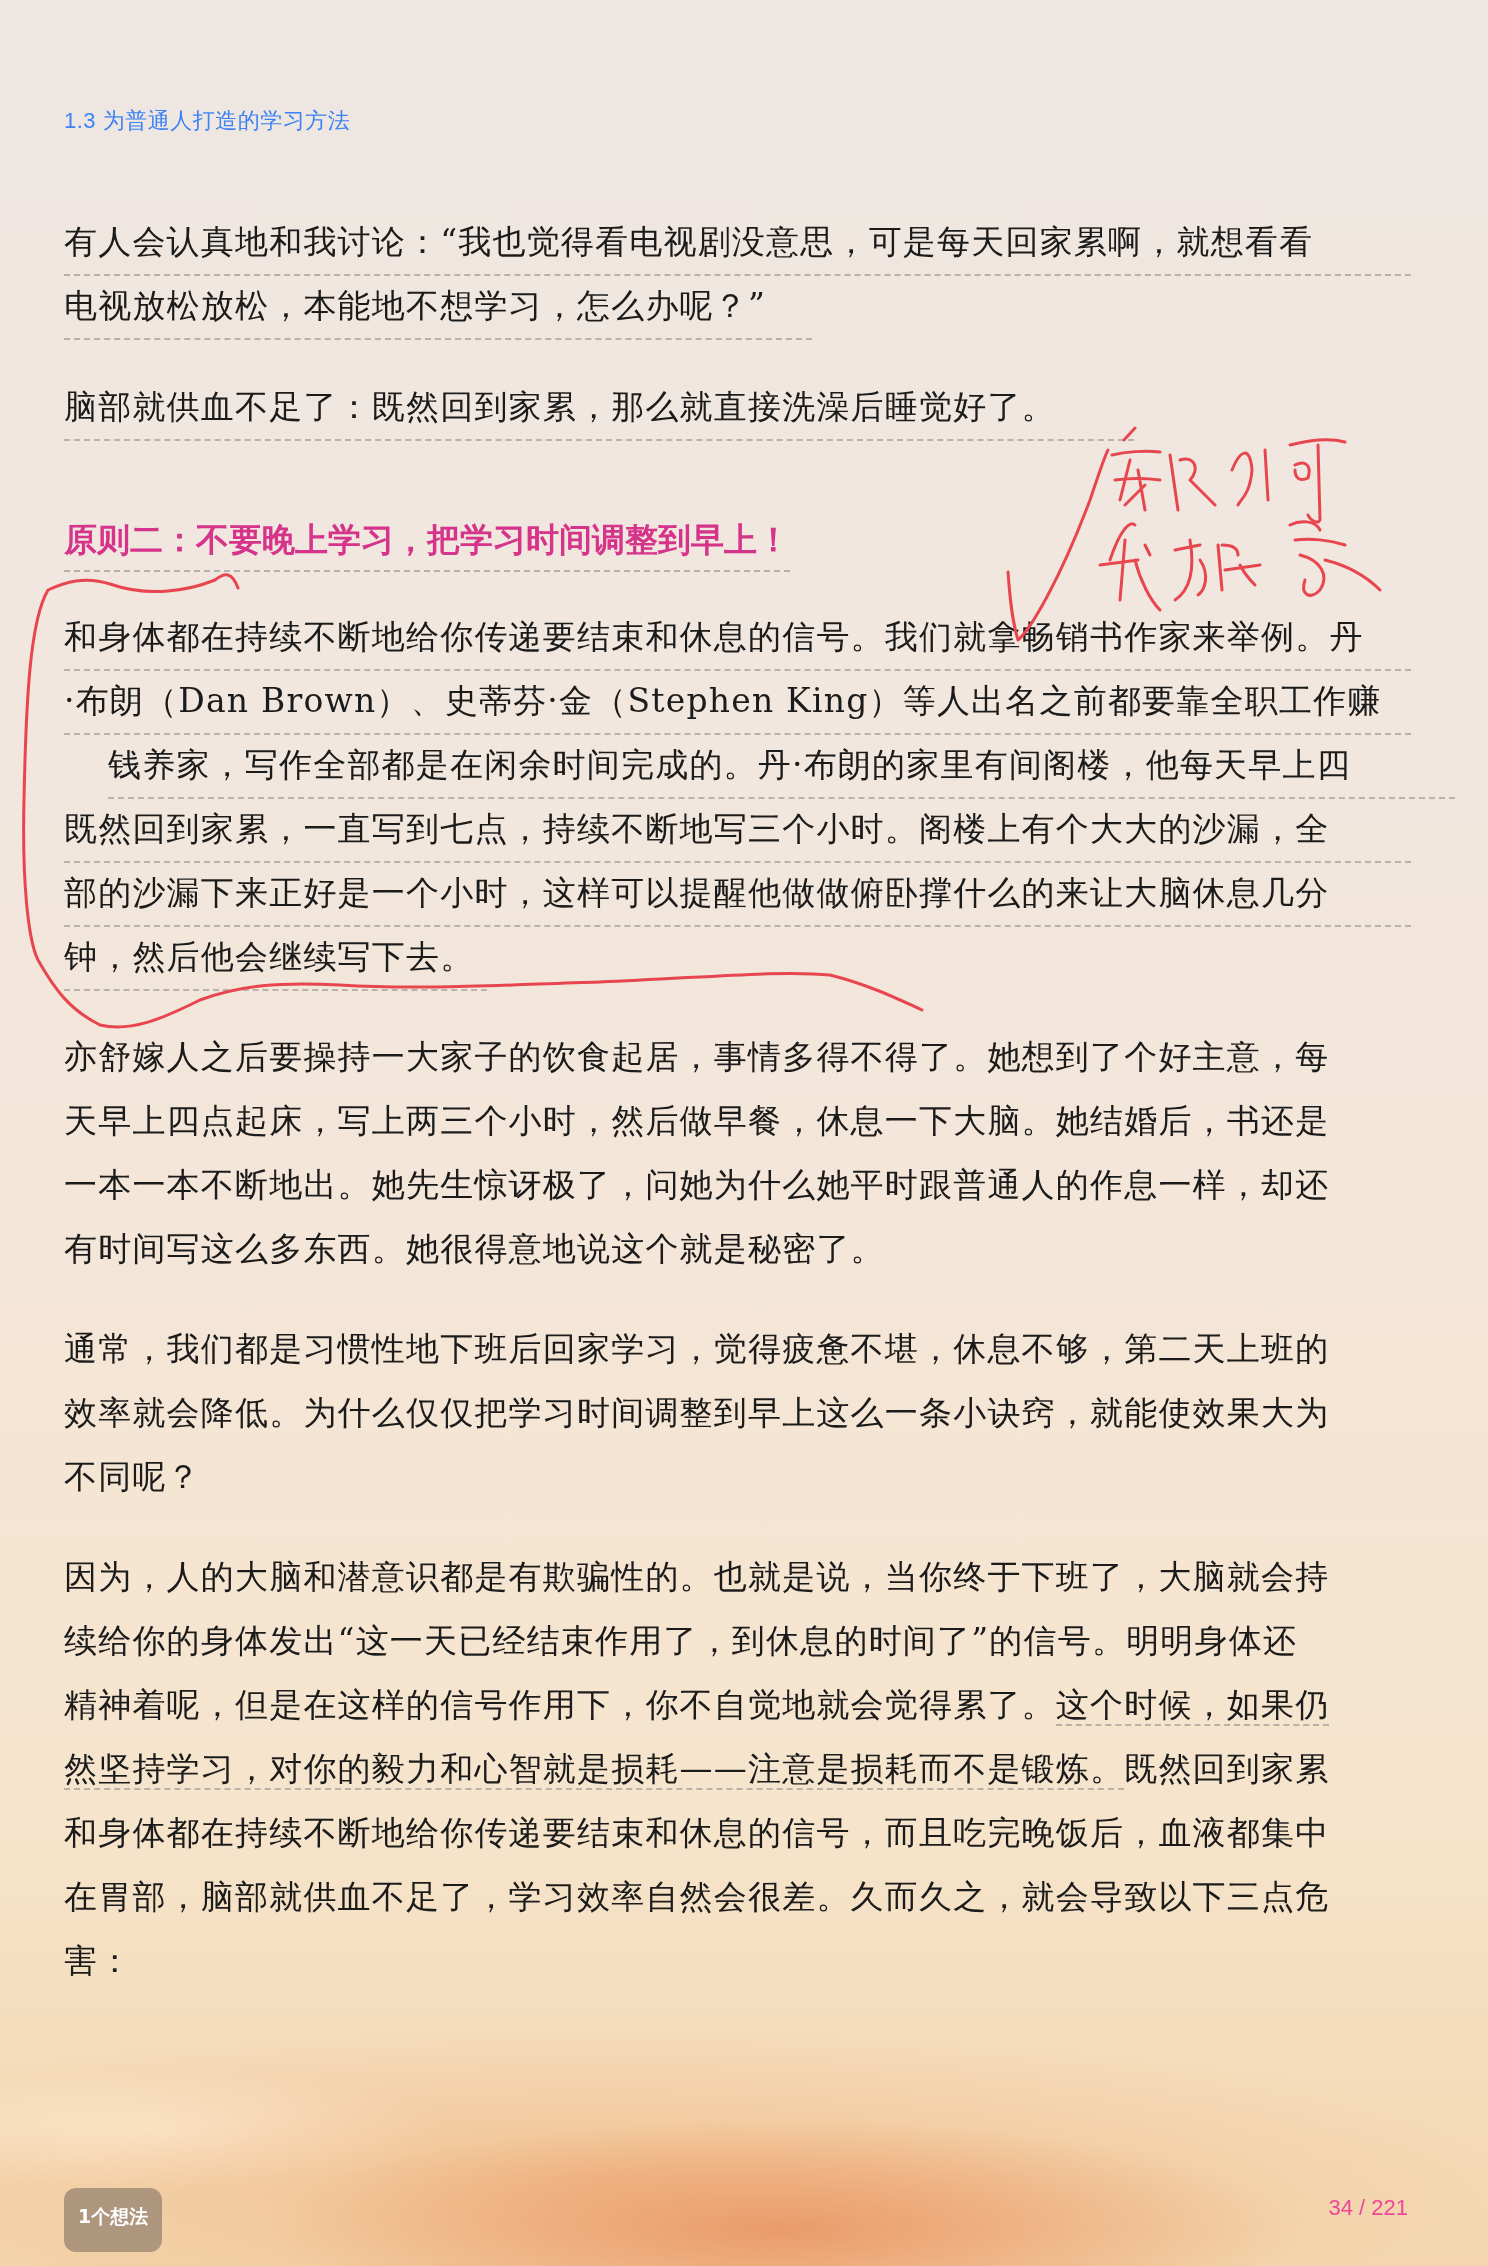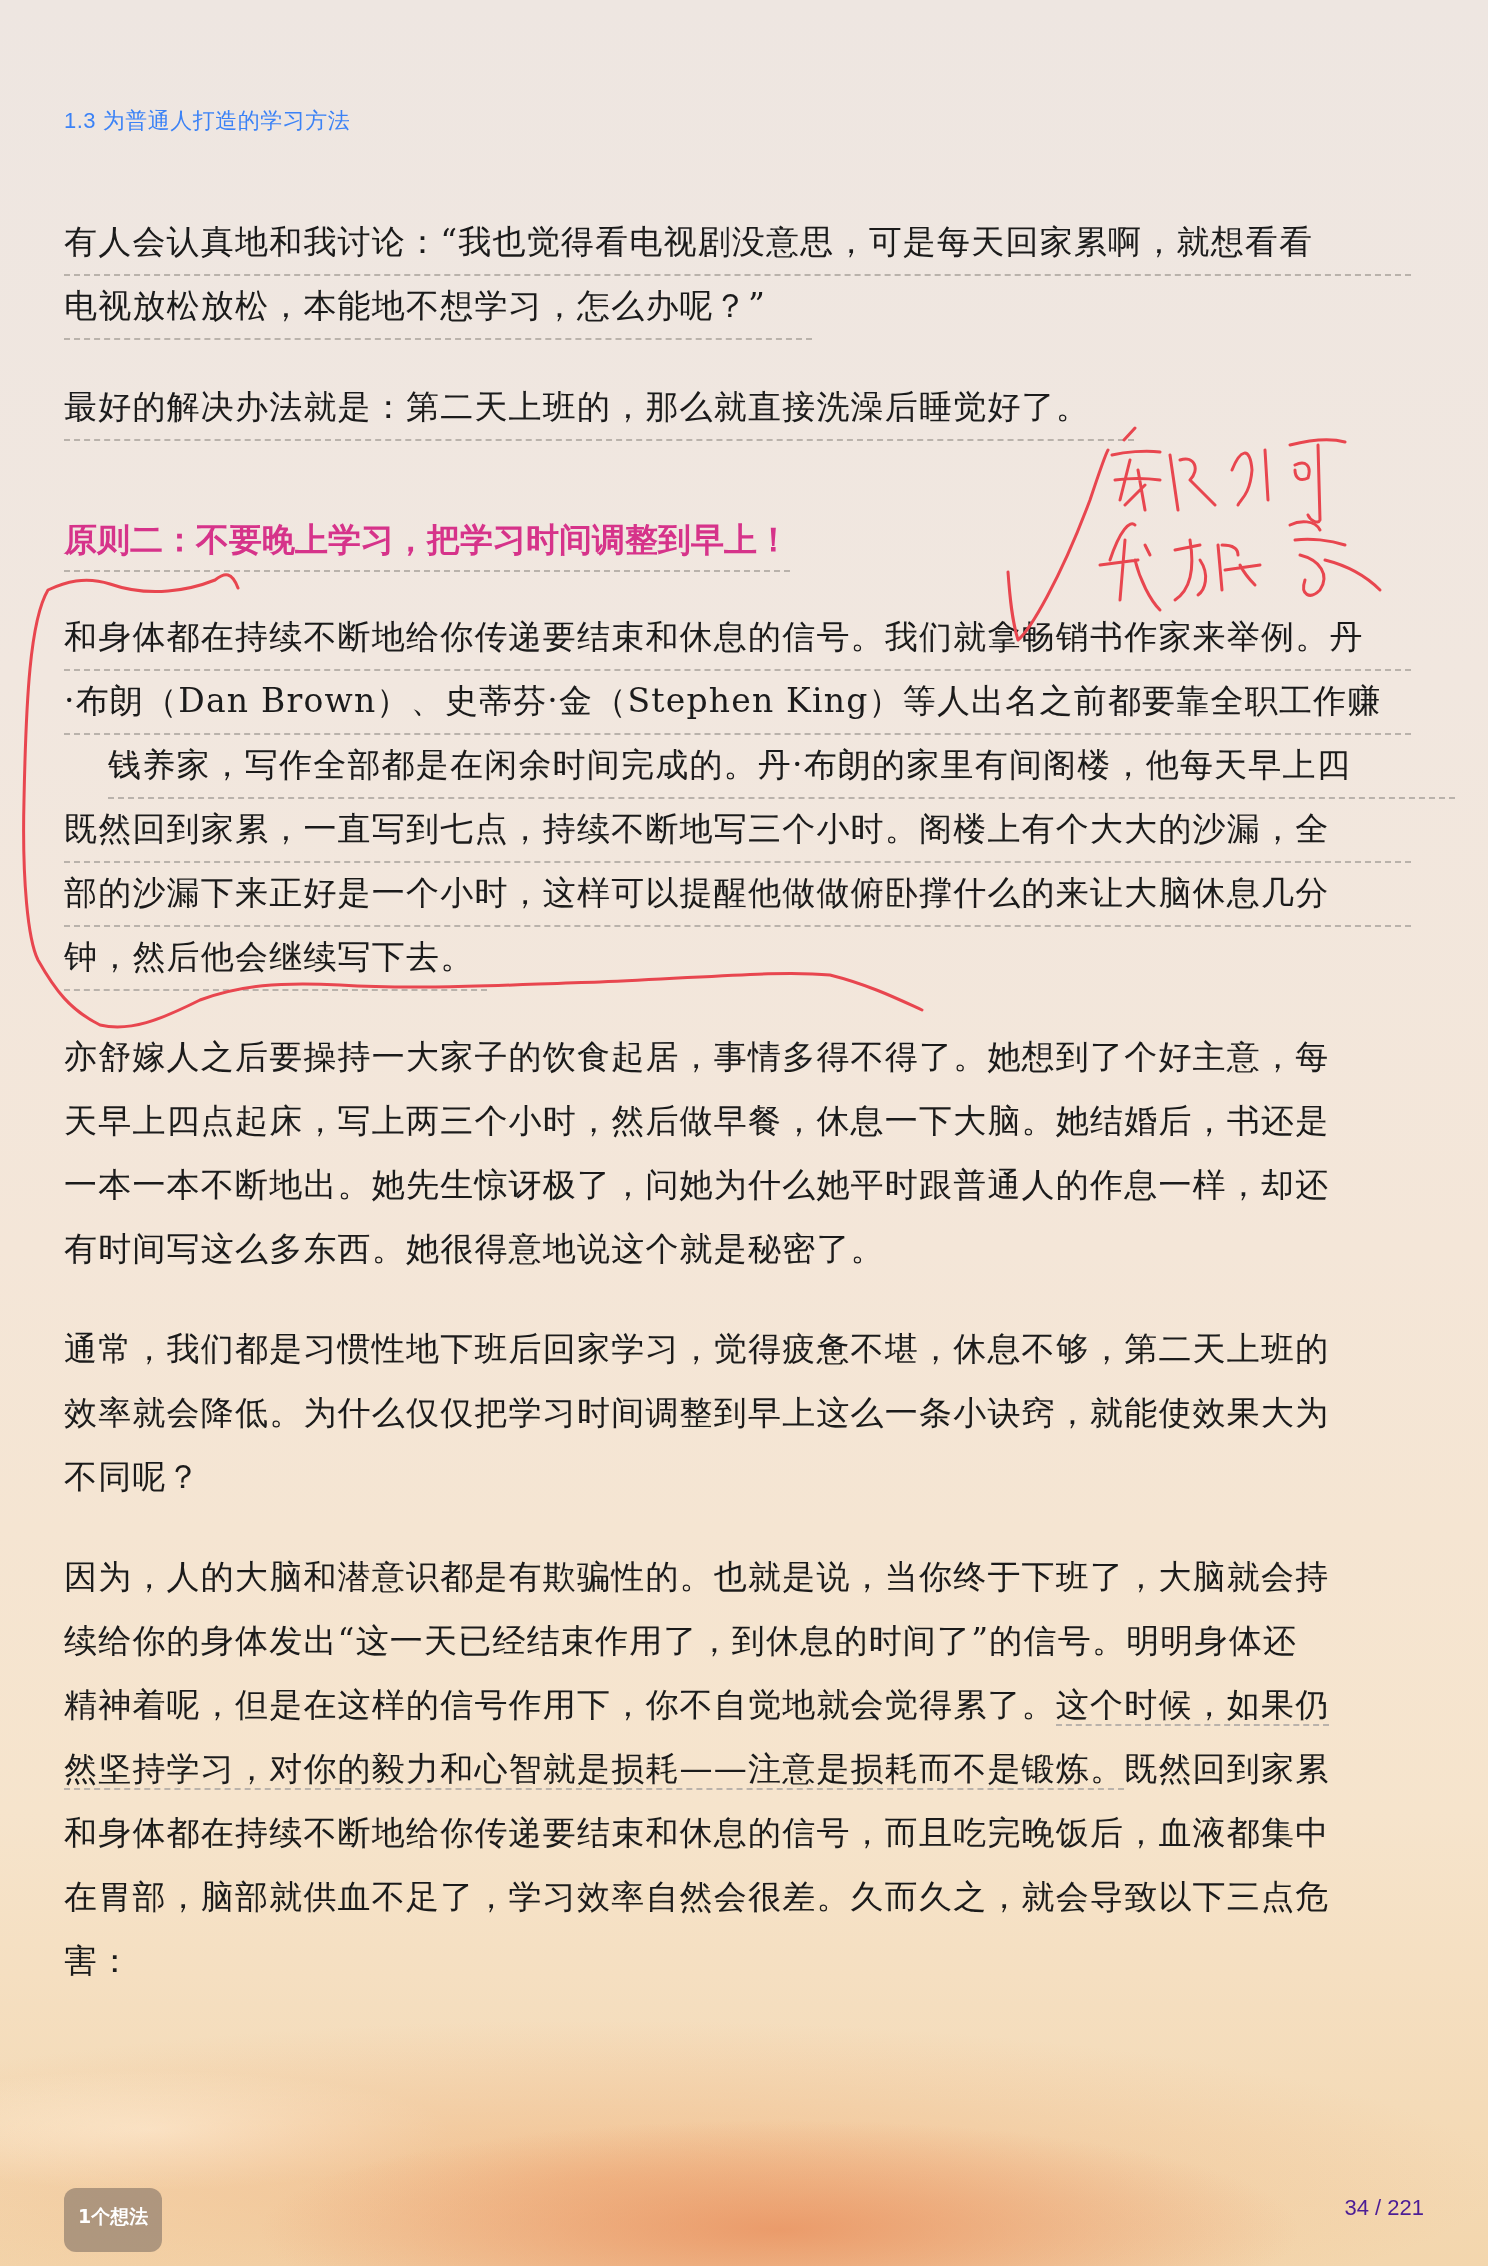--- a/index.html
+++ b/index.html
@@ -30,37 +30,37 @@
     font-weight:bold; font-size:33px; line-height:60px; color:#d6338a;
     border-bottom:2px dashed #b9b2ab;
   }
   .thought-badge {
     position:absolute; left:64px; top:2188px; height:48px; padding:8px 14px;
     background:rgba(155,135,115,0.78); border-radius:12px;
     color:#fff; font-family:"DejaVu Sans", "Liberation Sans", sans-serif; font-weight:bold;
     font-size:19px; line-height:40px; cursor:pointer;
   }
   .page-num {
-    position:absolute; right:64px; top:2195px;
+    position:absolute; right:80px; top:2195px;
     font-family:"Liberation Sans", "DejaVu Sans", sans-serif;
-    font-size:22px; color:#4c1d95;margin-left:20px;
+    font-size:22px; color:#ec4899;margin-left:20px;
   }
   svg.ink { position:absolute; left:0; top:0; pointer-events:none; }
 </style>
 </head>
 <body>
 
 <div class="running-head">1.3 为普通人打造的学习方法</div>
 
 <div class="content">
 
   <div class="line ul" style="top:210px; width:1347px;">有人会认真地和我讨论：“我也觉得看电视剧没意思，可是每天回家累啊，就想看看</div>
   <div class="line ul" style="top:274px; width:748px;">电视放松放松，本能地不想学习，怎么办呢？”</div>
 
-  <div class="line ul" style="top:375px; width:1070px;">最好的解决办法就是：第二天上班的，那么就直接洗澡后睡觉好了。</div>
+  <div class="line ul" style="top:375px; width:1070px;">脑部就供血不足了：既然回到家累，那么就直接洗澡后睡觉好了。</div>
 
   <div class="heading" style="top:510px;">原则二：不要晚上学习，把学习时间调整到早上！</div>
 
   <div class="line ul" style="top:605px; width:1347px;">和身体都在持续不断地给你传递要结束和休息的信号。我们就拿畅销书作家来举例。丹</div>
   <div class="line ul" style="top:669px; width:1347px;">·布朗（Dan Brown）、史蒂芬·金（Stephen King）等人出名之前都要靠全职工作赚</div>
   <div class="line ul" style="top:733px; width:1347px;margin-left:44px;">钱养家，写作全部都是在闲余时间完成的。丹·布朗的家里有间阁楼，他每天早上四</div>
   <div class="line ul" style="top:797px; width:1347px;">既然回到家累，一直写到七点，持续不断地写三个小时。阁楼上有个大大的沙漏，全</div>
   <div class="line ul" style="top:861px; width:1347px;">部的沙漏下来正好是一个小时，这样可以提醒他做做俯卧撑什么的来让大脑休息几分</div>
   <div class="line ul" style="top:925px; width:423px;">钟，然后他会继续写下去。</div>
 

